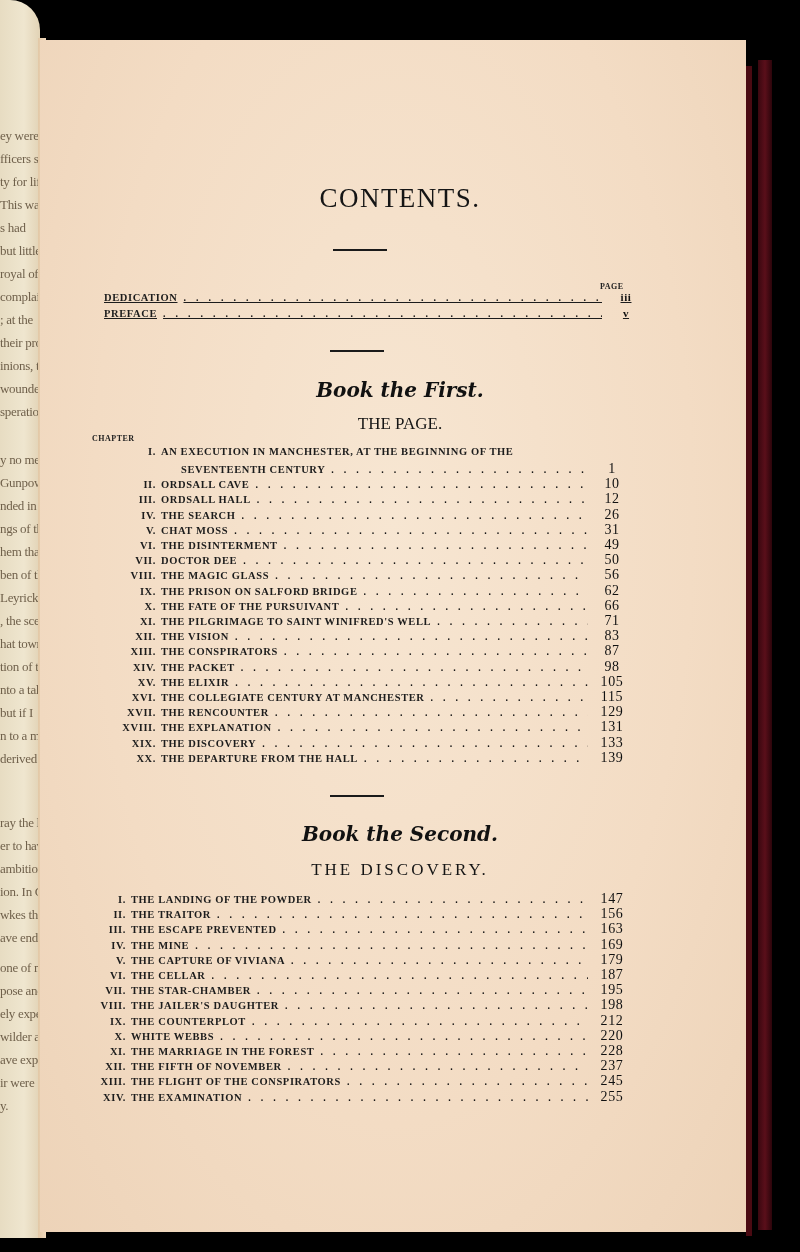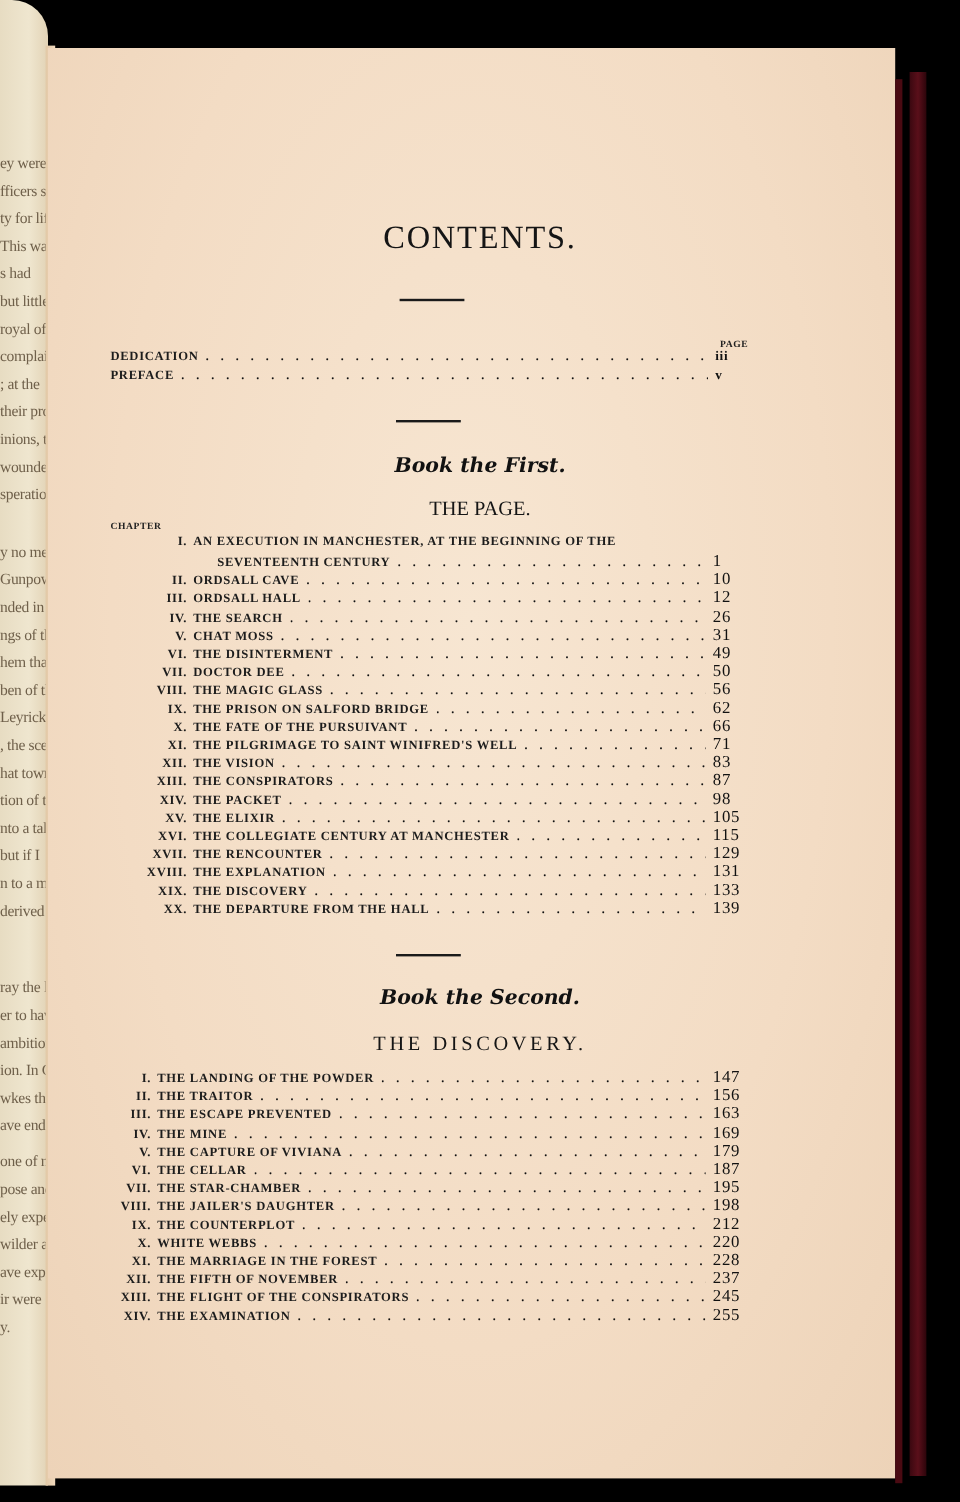--- a/index.html
+++ b/index.html
@@ -14,35 +14,35 @@
     background:linear-gradient(90deg,#e2c8a6,#f0d9bd); }
   .page { position:absolute; left:40px; top:40px; width:706px; height:1192px;
     background:radial-gradient(ellipse at 50% 40%, #f7e6d2 0%, #f3dcc4 60%, #edd3b8 100%); }
   .cover-edge { position:absolute; left:746px; top:66px; width:6px; height:1170px; background:#4a0a12; }
   .cover-edge2 { position:absolute; left:758px; top:60px; width:14px; height:1170px;
     background:linear-gradient(90deg,#3a0810,#5a0f1a,#2c050b); }
   .title { position:absolute; left:0; width:800px; top:183px; text-align:center;
     font-family:"Liberation Serif", serif; font-size:27px; letter-spacing:1.5px; color:#151515; }
   .rule { position:absolute; height:2px; background:#1a1a1a; width:54px; }
   .book-title { position:absolute; left:0; width:800px; text-align:center;
-    font-family:"DejaVu Serif", serif; font-weight:bold; font-size:17px; color:#111; font-style:italic; }
+    font-family:"DejaVu Serif", serif; font-weight:bold; font-size:20px; color:#111; font-style:italic; }
   .sub-title { position:absolute; left:0; width:800px; text-align:center;
     font-family:"Liberation Serif", serif; font-size:17px; color:#151515; }
   .sub-title.spaced { letter-spacing:3px; }
   .small-label { position:absolute; font-family:"Liberation Serif", serif; font-weight:bold;
     font-size:8px; color:#222; letter-spacing:.5px; }
   .row { position:absolute; left:90px; width:540px; height:15px;
     font-family:"Liberation Serif", serif; font-size:10.5px; font-weight:bold; color:#1c1c1c;
     letter-spacing:.6px; display:flex; align-items:baseline; }
   .row .num { width:66px; text-align:right; padding-right:5px; flex:none; }
   .row .lbl { white-space:nowrap; flex:none; }
   .row .dots { flex:1; overflow:hidden; white-space:nowrap; margin:0 6px; letter-spacing:10px;
     color:#111; font-size:10px; }
-  .row .pg { flex:none; width:36px; text-align:left; font-size:14px; font-weight:normal; color:#111; }
-  .row.front { left:92px; }
+  .row .pg { flex:none; width:36px; text-align:center; font-size:14px; font-weight:normal; color:#111; }
+  .row.front { left:104px;text-decoration:underline; }
   .row.front .pg { font-size:11px; font-weight:bold; }
 </style>
 </head>
 <body>
 
 <div class="left-page" id="leftpage">
     <div class="frag" style="top: 128px; right: 0px;">ey were a</div>
     <div class="frag" style="top: 151px; right: 0px;">fficers shoul</div>
     <div class="frag" style="top: 174px; right: 0px;">ty for life,</div>
     <div class="frag" style="top: 197px; right: 0px;">This was a</div>

